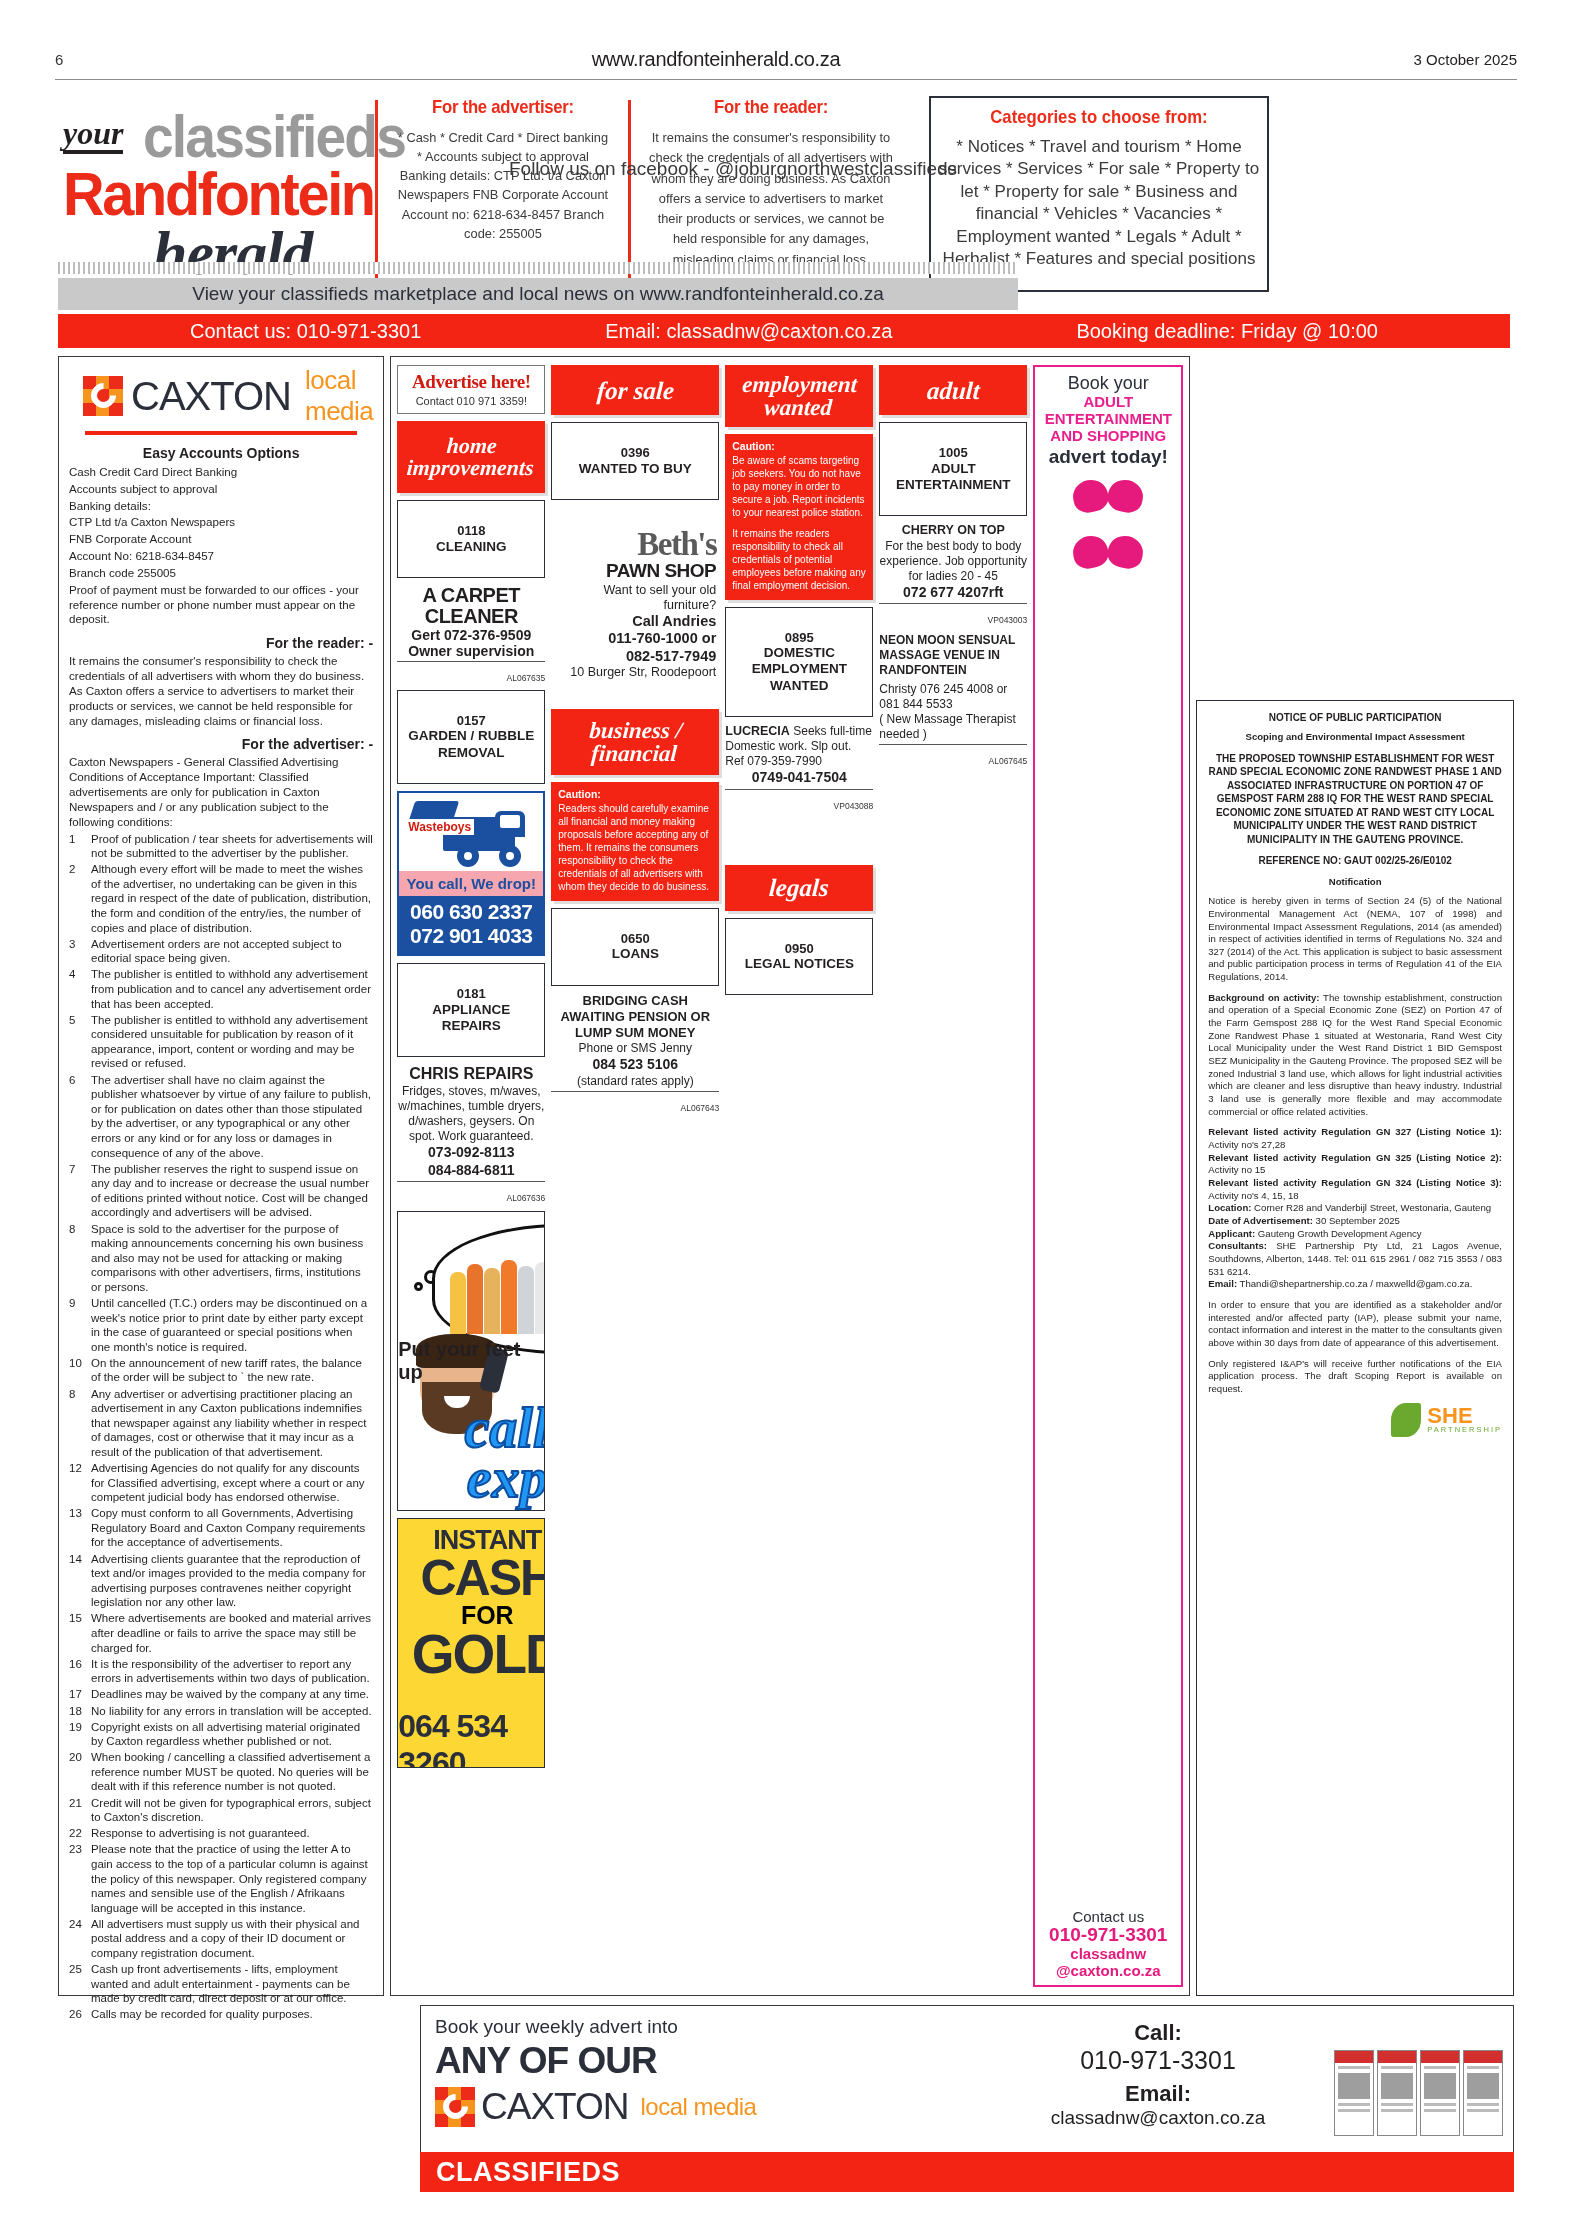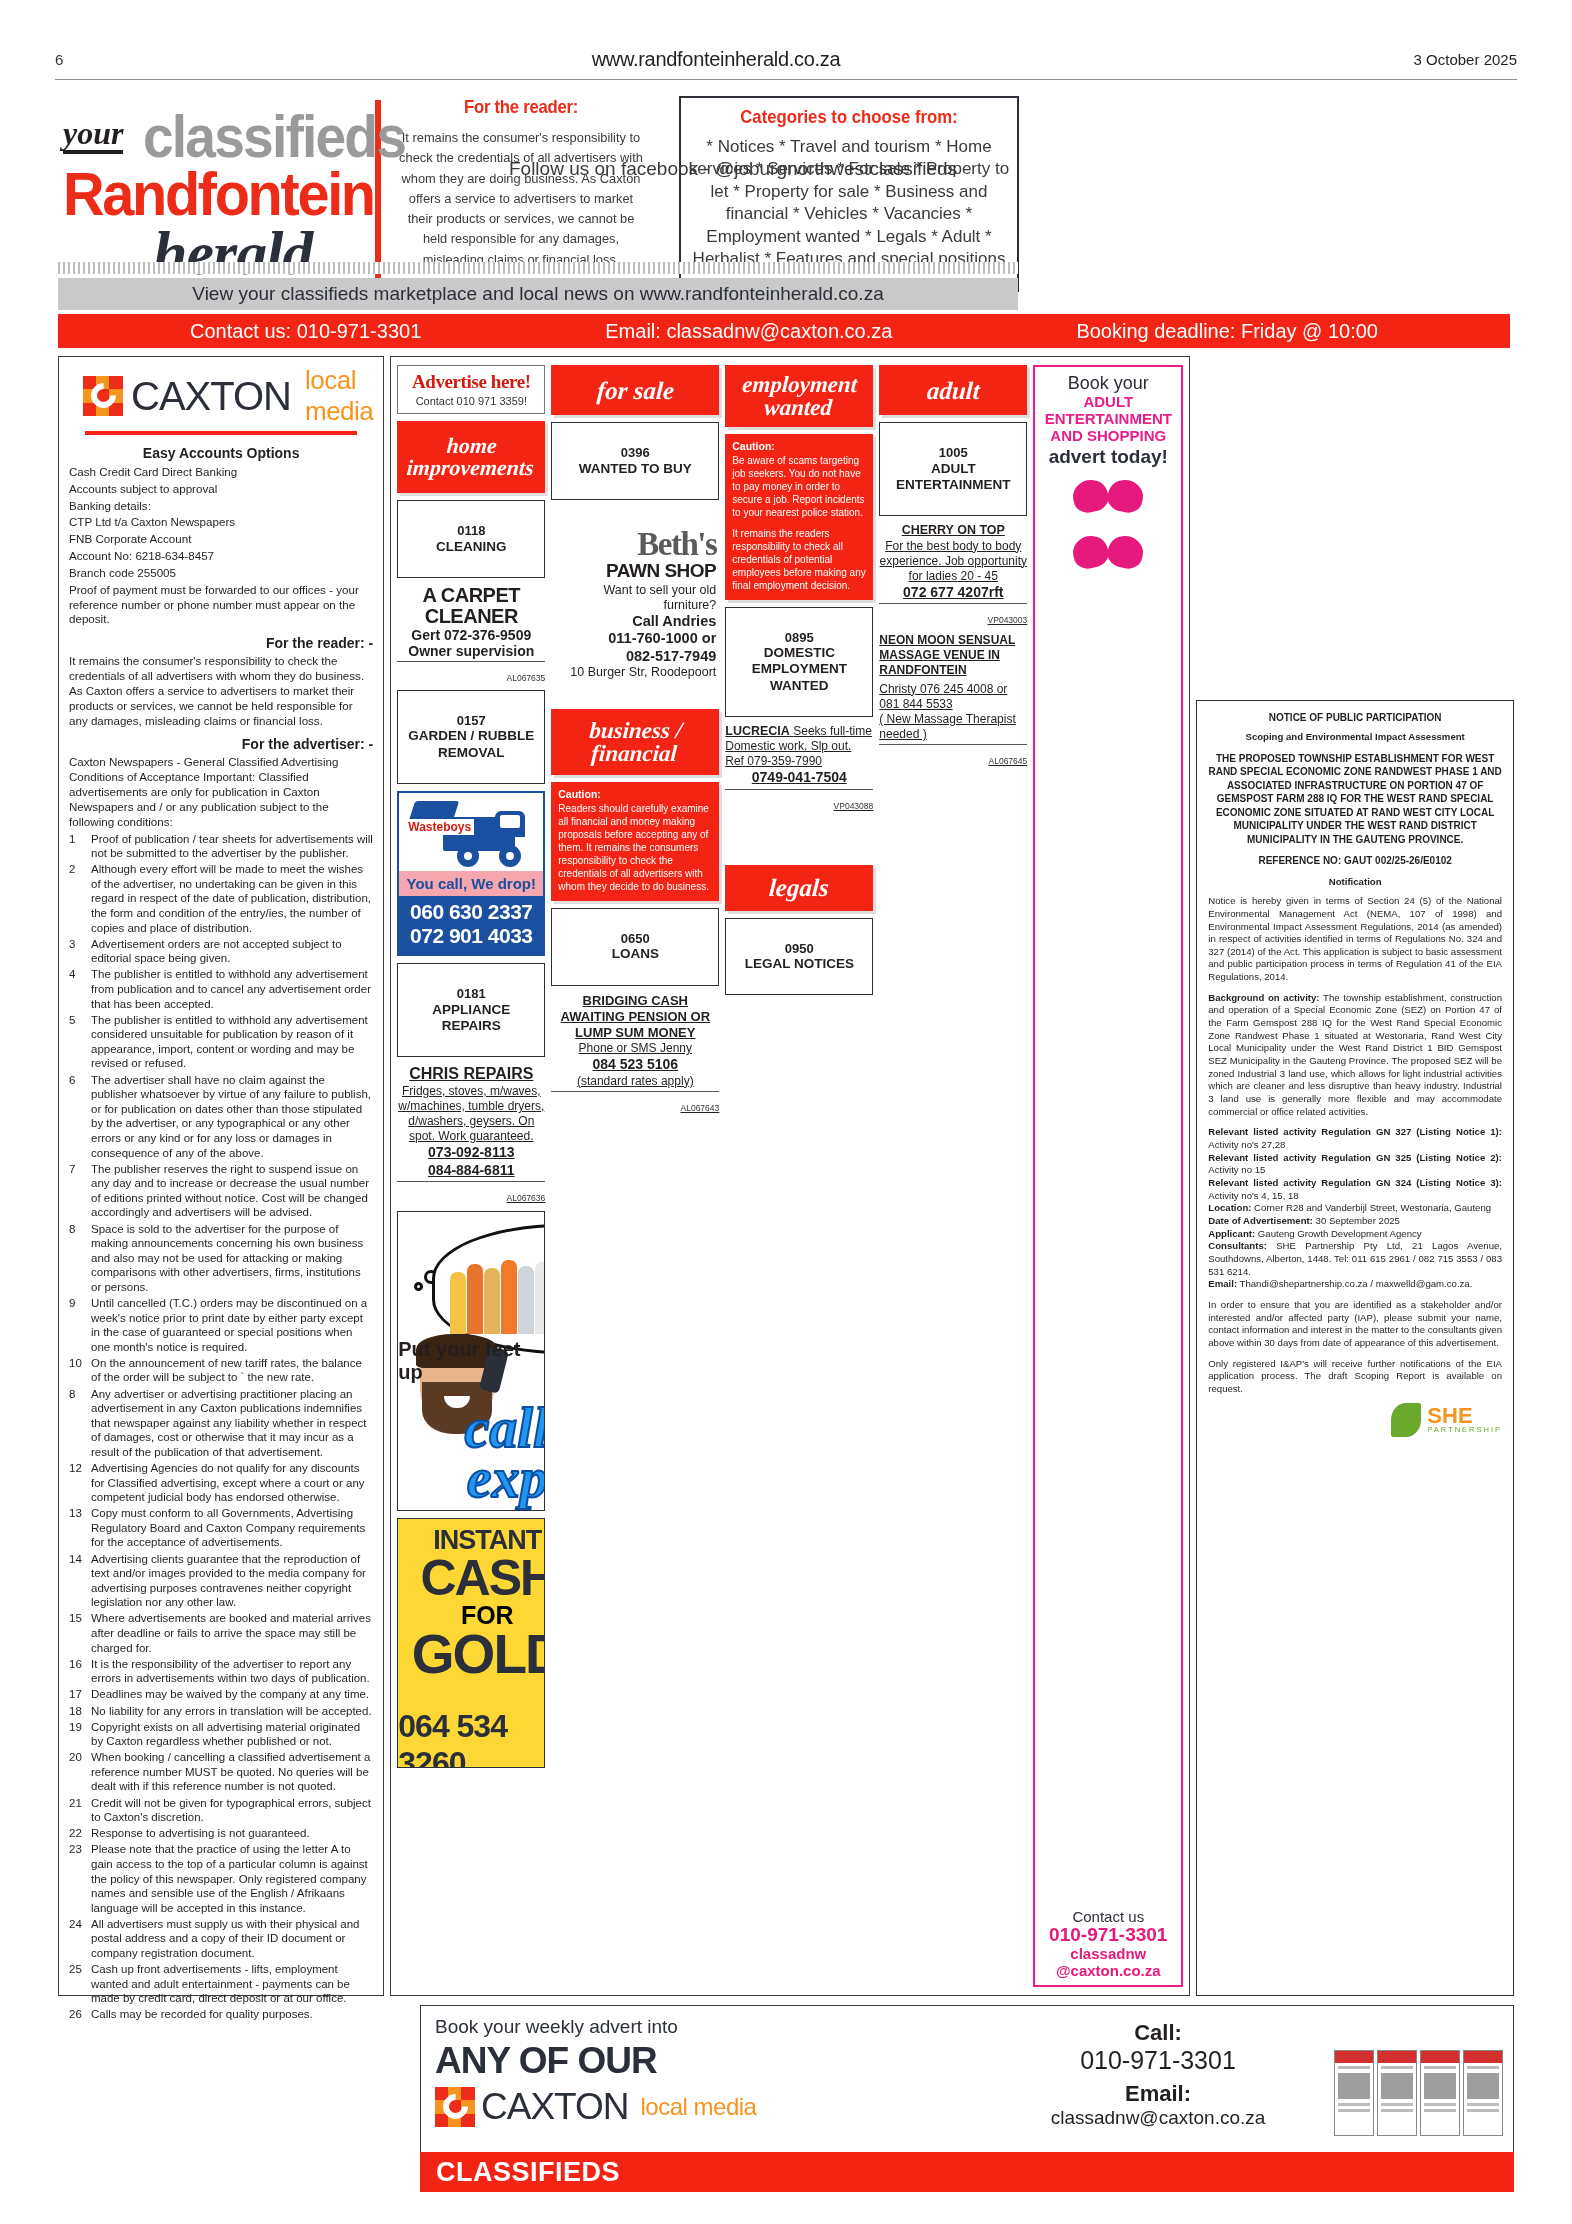--- a/index.html
+++ b/index.html
@@ -146,21 +146,21 @@
   .advhere .a1 { font-family:"Liberation Serif", serif; font-weight:bold; font-size:19px; color:#d11a10; letter-spacing:-0.4px;}
   .advhere .a2 { font-size:11px; color:#333; margin-top:2px;}
 
   .adbox {
     border:1.5px solid #2b2f3a; background:#fff; text-align:center;
     padding:22px 3px; font-size:13px; line-height:1.2;
   }
   .adbox .code { font-weight:bold; font-size:13px; }
   .adbox .ttl { font-weight:bold; font-size:13.5px; }
 
-  .plainad { text-align:center; font-size:12px; line-height:1.25;text-decoration:underline; }
+  .plainad { text-align:center; font-size:12px; line-height:1.25; }
   .plainad .bigname { font-weight:bold; font-size:16px; }
   .plainad .ph { font-weight:bold; font-size:14px; }
   .refno { font-size:8.5px; text-align:right; color:#333; border-top:1px solid #555;
            margin-top:2px; padding-top:11px; }
 
   .caution-red {
     background:#f32414; color:#fff; padding:6px 7px 8px 7px; font-size:10px; line-height:1.3;
     box-shadow:3px 3px 0 rgba(0,0,0,0.13);
   }
   .caution-red b { font-size:10.5px; }
@@ -320,20 +320,24 @@
   </div>
 
   <div class="headwrap">
     <div class="logoblock">
       <div class="logo-your">your</div>
       <div class="logo-classifieds">classifieds</div>
       <div class="logo-rand">Randfontein</div>
       <div class="logo-herald">herald</div>
     </div>
     <div class="vsep"></div>
+    <div class="advcol">
+      <div class="colhead">For the advertiser:</div>
+      <div class="coltext">* Cash * Credit Card * Direct banking * Accounts subject to approval Banking details: CTP Ltd. t/a Caxton Newspapers FNB Corporate Account Account no: 6218-634-8457 Branch code: 255005</div>
+    </div>
     <div class="vsep"></div>
     <div class="readcol">
       <div class="colhead">For the reader:</div>
       <div class="coltext">It remains the consumer's responsibility to check the credentials of all advertisers with whom they are doing business. As Caxton offers a service to advertisers to market their products or services, we cannot be held responsible for any damages, misleading claims or financial loss.</div>
     </div>
     <div class="catbox">
       <div class="cathead">Categories to choose from:</div>
       <div class="catlist">* Notices * Travel and tourism * Home services * Services * For sale * Property to let * Property for sale * Business and financial * Vehicles * Vacancies * Employment wanted * Legals * Adult * Herbalist * Features and special positions</div>
     </div>
   </div>

